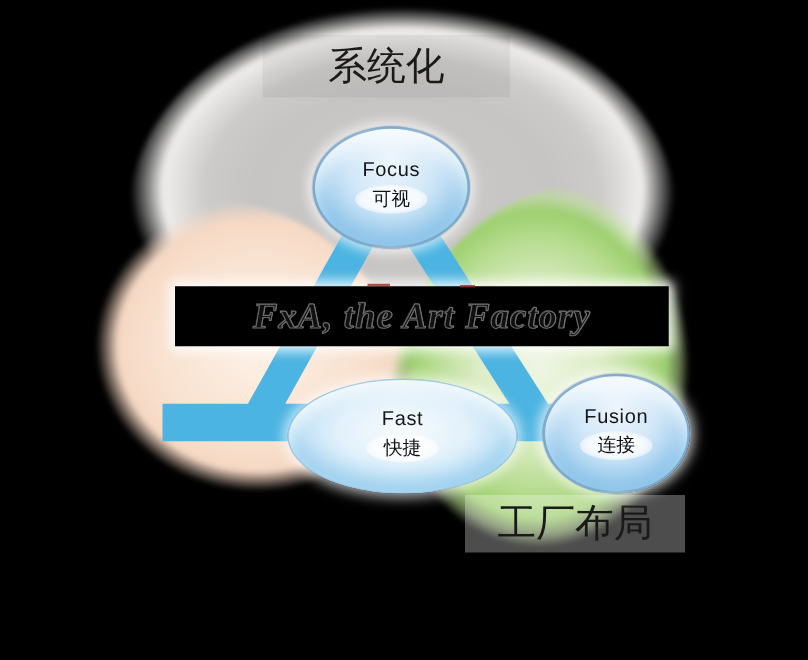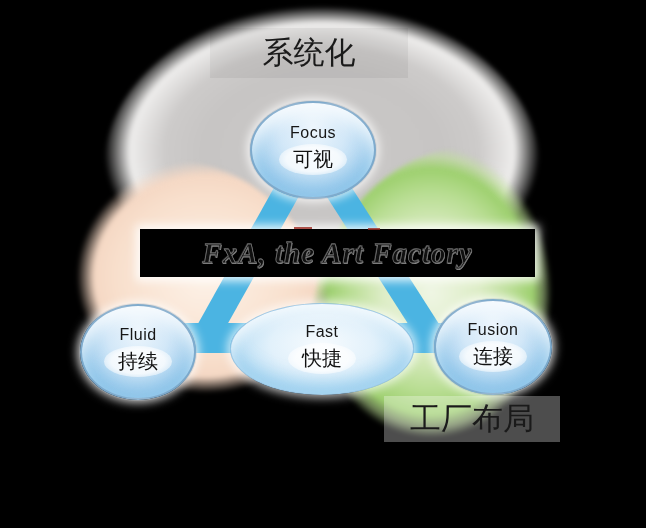--- a/index.html
+++ b/index.html
@@ -19,21 +19,21 @@
       #fdf2e8 0%, #fae6d6 45%, #f8dfcc 70%, #f5d8c4 86%, rgba(245,216,196,0) 100%);
   }
   .circle-green{
     left:310px;top:146px;width:336px;height:384px;z-index:3;
     background:radial-gradient(closest-side at 36% 38%,
       #eff6e4 0%, #ddedc6 40%, #b8dd92 68%, #9ed06f 84%, rgba(190,224,150,0.55) 93%, rgba(158,208,111,0) 100%);
   }
   .label-box{position:absolute;display:flex;align-items:center;justify-content:center;z-index:10;}
   .box-sys{left:210px;top:28px;width:198px;height:50px;background:rgba(0,0,0,0.05);}
   .box-auto{left:82px;top:396px;width:122px;height:44px;background:rgba(246,190,150,0.28);}
-  .box-factory{left:384px;top:396px;width:176px;height:46px;background:rgba(255,255,255,0.30);}
+  .box-factory{left:372px;top:396px;width:176px;height:46px;background:rgba(255,255,255,0.30);}
   .region-label{
     font-size:31px;color:#1a1a1a;font-weight:400;white-space:nowrap;
     font-family:"Liberation Sans", sans-serif;
   }
   #connector-layer{position:absolute;left:0;top:0;z-index:20;pointer-events:none;}
   .banner{
     position:absolute;left:140px;top:229px;width:395px;height:48px;z-index:30;
     background:#000;
     box-shadow:0 0 9px 4px rgba(255,255,255,0.85);
     display:flex;align-items:center;justify-content:center;
@@ -70,21 +70,21 @@
     border:1px solid rgba(120,170,210,0.45);
     box-shadow:0 0 10px 3px rgba(255,255,255,0.70),
                inset 0 8px 14px rgba(255,255,255,0.85),
                inset 0 -10px 18px rgba(90,175,225,0.35);
   }
   .node-label{
     font-size:16px;color:#161616;line-height:1.05;letter-spacing:0.5px;
     font-family:"Liberation Sans", sans-serif;
   }
   .node-sublabel{
-    margin-top:3px;font-size:20px;color:#111;
+    margin-top:3px;font-size:15px;color:#111;
     padding:2px 14px;border-radius:50%;white-space:nowrap;
     background:radial-gradient(ellipse, rgba(255,255,255,0.8) 55%, rgba(255,255,255,0) 100%);
   }
 </style>
 </head>
 <body>
 
 <div id="stage">
 
   <div class="circle circle-gray"></div>
@@ -107,24 +107,20 @@
   <div class="banner">
     <span class="banner-text">FxA, the Art Factory</span>
   </div>
   <div class="artifact art1"></div>
   <div class="artifact art2"></div>
 
   <div class="bubble bubble-focus">
     <span class="node-label">Focus</span>
     <span class="node-sublabel">可视</span>
   </div>
-  <div class="bubble bubble-fluid">
-    <span class="node-label">Fluid</span>
-    <span class="node-sublabel">持续</span>
-  </div>
   <div class="bubble bubble-fusion">
     <span class="node-label">Fusion</span>
     <span class="node-sublabel">连接</span>
   </div>
   <div class="bubble bubble-fast">
     <span class="node-label">Fast</span>
     <span class="node-sublabel">快捷</span>
   </div>
 
 </div>

